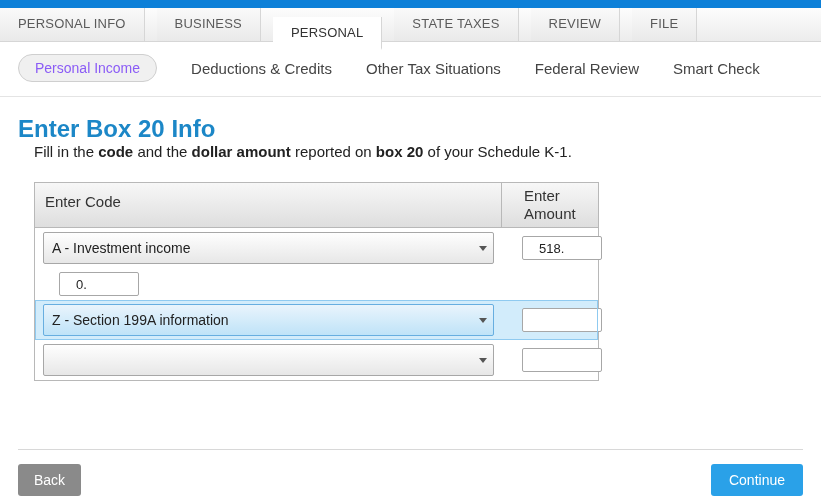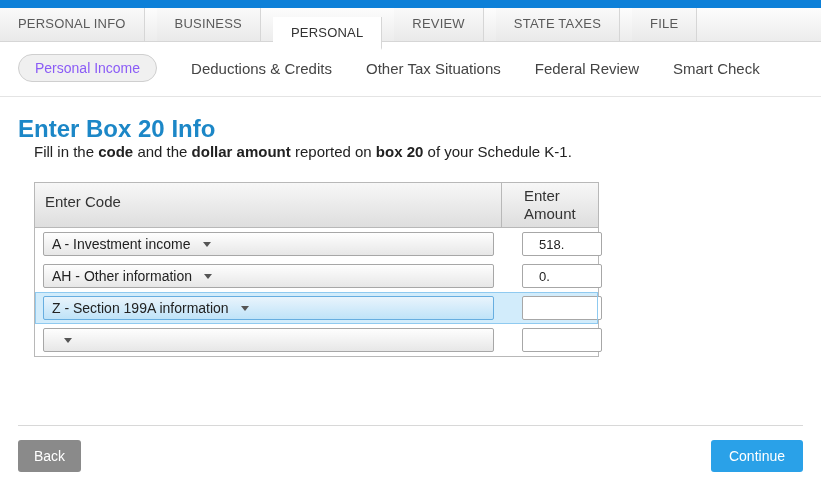--- a/index.html
+++ b/index.html
@@ -105,26 +105,27 @@
     align-items: center;
     padding: 4px 8px;
   }
   .k1-row.highlight {
     background: #d2ecfb;
     outline: 1px solid #8fcaf0;
     outline-offset: -1px;
   }
   .dropdown {
     flex: 0 0 451px;
-    height: 24px;
+    height: 32px;
     border: 1px solid #a7a7a7;
     border-radius: 2px;
     background: linear-gradient(#fefefe,#e7e7e7);
     display: flex;
     align-items: center;
+    justify-content: space-between;
     padding: 0 6px 0 8px;
     font-size: 14px;
     color: #222;
     cursor: pointer;
     position: relative;
   }
   .dropdown.highlight {
     background: linear-gradient(#e9f4fc,#bfe3f8);
     border-color: #67aee0;
   }
@@ -176,22 +177,22 @@
 </style>
 </head>
 <body>
 
 <div class="topbar"></div>
 
 <div class="main-tabs">
   <div class="main-tab">PERSONAL INFO</div>
   <div class="main-tab">BUSINESS</div>
   <div class="main-tab active">PERSONAL</div>
+  <div class="main-tab">STATE TAXES</div>
   <div class="main-tab">REVIEW</div>
-  <div class="main-tab">STATE TAXES</div>
   <div class="main-tab">FILE</div>
 </div>
 
 <div class="sub-tabs">
   <div class="pill">Personal Income</div>
   <div class="sub-link">Deductions &amp; Credits</div>
   <div class="sub-link">Other Tax Situations</div>
   <div class="sub-link">Federal Review</div>
   <div class="sub-link">Smart Check</div>
 </div>
@@ -211,24 +212,20 @@
 
     <div class="k1-row">
       <div class="dropdown">
         <span>A - Investment income</span>
         <span class="caret"></span>
       </div>
       <input class="amt-input" value="518." style="">
     </div>
 
     <div class="k1-row">
-      <div class="dropdown">
-        <span>AH - Other information</span>
-        <span class="caret"></span>
-      </div>
       <input class="amt-input" value="0." style="">
     </div>
 
     <div class="k1-row highlight">
       <div class="dropdown highlight">
         <span>Z - Section 199A information</span>
         <span class="caret"></span>
       </div>
       <input class="amt-input" value="" style="">
     </div>

